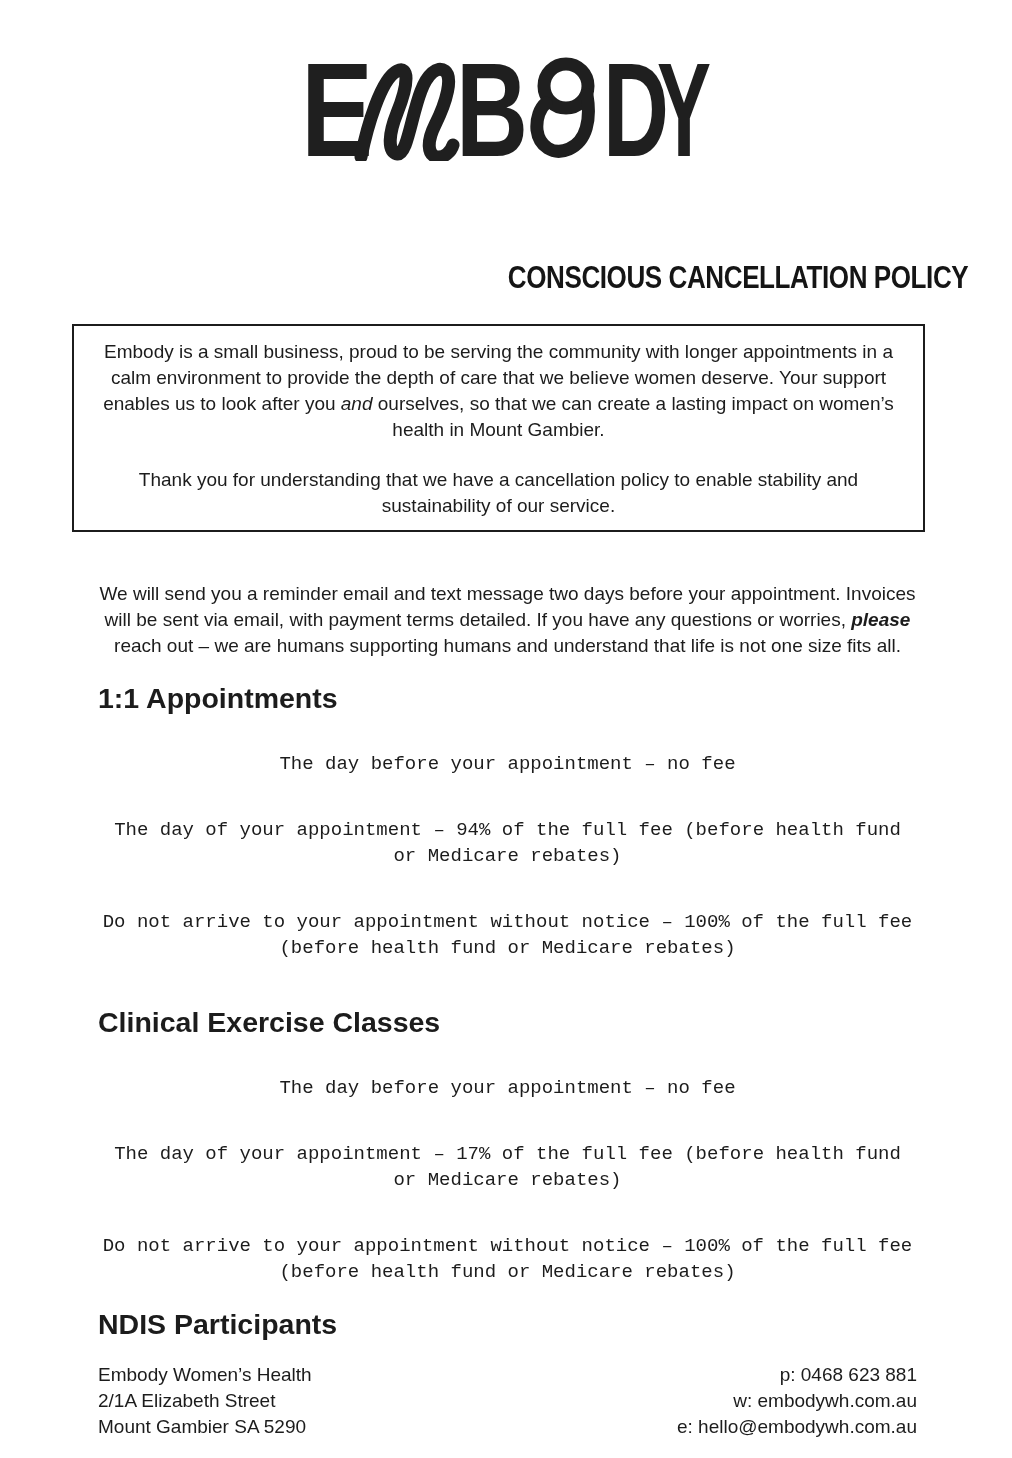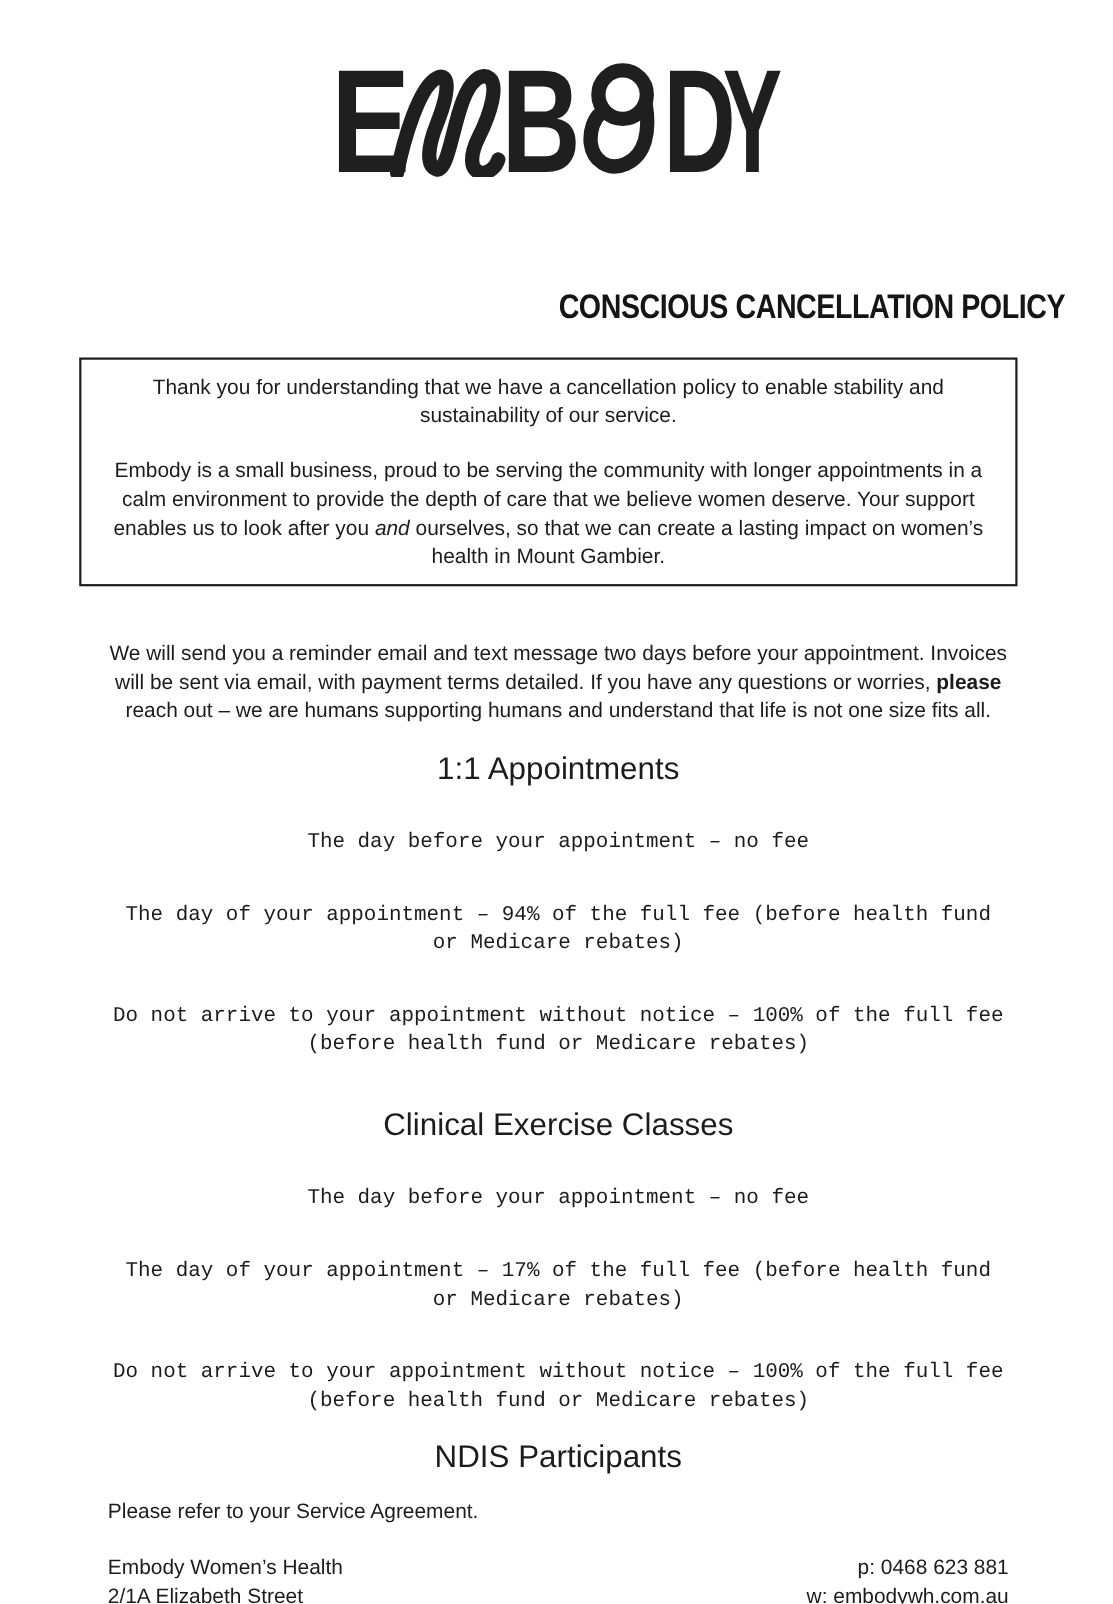--- a/index.html
+++ b/index.html
@@ -51,31 +51,31 @@
   }
   
   .intro-box {
     margin: 28px 87px 0 72px;
     border: 2px solid #1c1c1c;
     padding: 13px 24px 11px 24px;
     text-align: center;
   }
   .intro-box p + p { margin-top: 24px; }
   .em-italic { font-style: italic; }
-  .em-bold { font-weight: bold; }
+  .em-bold { font-weight: bold; font-style: italic; }
   
   .content { margin: 0 95px 0 98px; }
   .reminder {
     margin-top: 49px;
     text-align: center;
   }
   .section-heading {
     margin-top: 26px;
-    font-weight: normal;
-    text-align: center;
+    font-weight: bold;
+    text-align: left;
   }
   .section-heading.extra-gap { margin-top: 48px; }
   .policy-line {
     margin-top: 40px;
     text-align: center;
     font-family: Liberation Mono, monospace;
   }
   .ndis-note {
     margin-top: 24px;
     text-align: left;
@@ -126,40 +126,39 @@
 
       <text class="logo-letter" x="356" y="99" font-size="134" textLength="54" lengthAdjust="spacingAndGlyphs">Y</text>
     </svg>
   </div>
 
   <div class="title-wrap">
     <h1 class="doc-title">CONSCIOUS CANCELLATION POLICY</h1>
   </div>
 
   <div class="intro-box">
+    <p><span>Embody is a small business, proud to be serving the community with longer appointments in a calm environment to provide the depth of care that we believe women deserve. Your support enables us to look after you </span><span class="em-italic">and</span><span> ourselves, so that we can create a lasting impact on women’s health in Mount Gambier.</span></p>
     <p>Thank you for understanding that we have a cancellation policy to enable stability and sustainability of our service.</p>
-    <p><span>Embody is a small business, proud to be serving the community with longer appointments in a calm environment to provide the depth of care that we believe women deserve. Your support enables us to look after you </span><span class="em-italic">and</span><span> ourselves, so that we can create a lasting impact on women’s health in Mount Gambier.</span></p>
   </div>
 
   <div class="content">
 
     <p class="reminder"><span>We will send you a reminder email and text message two days before your appointment. Invoices will be sent via email, with payment terms detailed. If you have any questions or worries, </span><span class="em-bold">please</span><span> reach out – we are humans supporting humans and understand that life is not one size fits all.</span></p>
 
     <h2 class="section-heading">1:1 Appointments</h2>
     <p class="policy-line">The day before your appointment – no fee</p>
     <p class="policy-line">The day of your appointment – 94% of the full fee (before health fund or Medicare rebates)</p>
     <p class="policy-line">Do not arrive to your appointment without notice – 100% of the full fee (before health fund or Medicare rebates)</p>
 
     <h2 class="section-heading extra-gap">Clinical Exercise Classes</h2>
     <p class="policy-line">The day before your appointment – no fee</p>
     <p class="policy-line">The day of your appointment – 17% of the full fee (before health fund or Medicare rebates)</p>
     <p class="policy-line">Do not arrive to your appointment without notice – 100% of the full fee (before health fund or Medicare rebates)</p>
 
     <h2 class="section-heading">NDIS Participants</h2>
-    <p class="ndis-note">Please refer to your Service Agreement.</p>
 
   </div>
 
   <div class="footer">
     <div class="footer-address">
       <div>Embody Women’s Health</div>
       <div>2/1A Elizabeth Street</div>
       <div>Mount Gambier SA 5290</div>
     </div>
     <div class="footer-contact">

